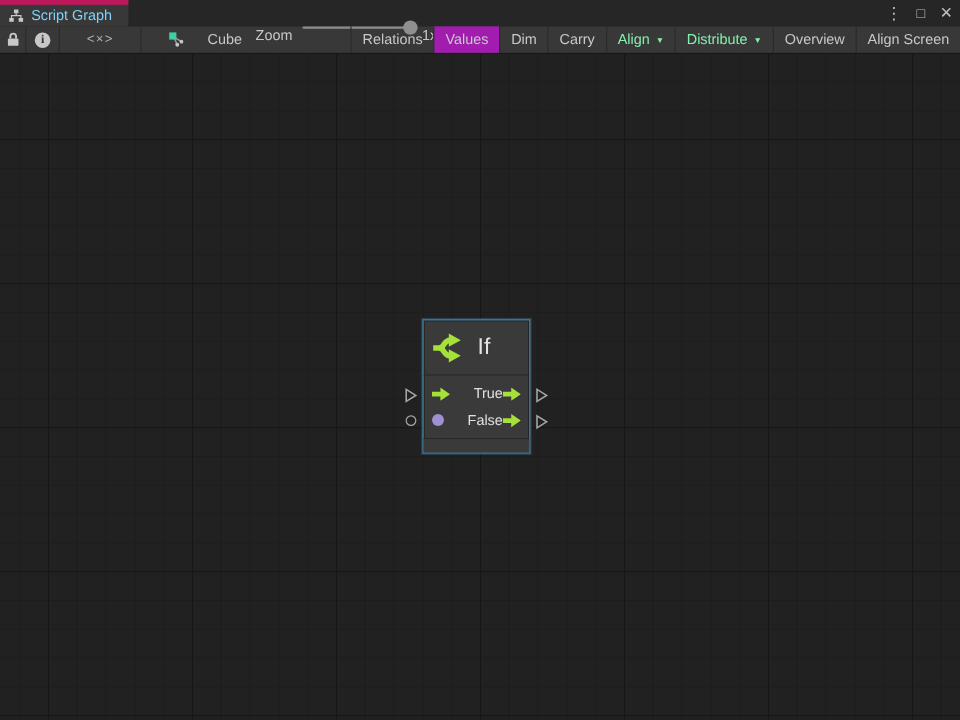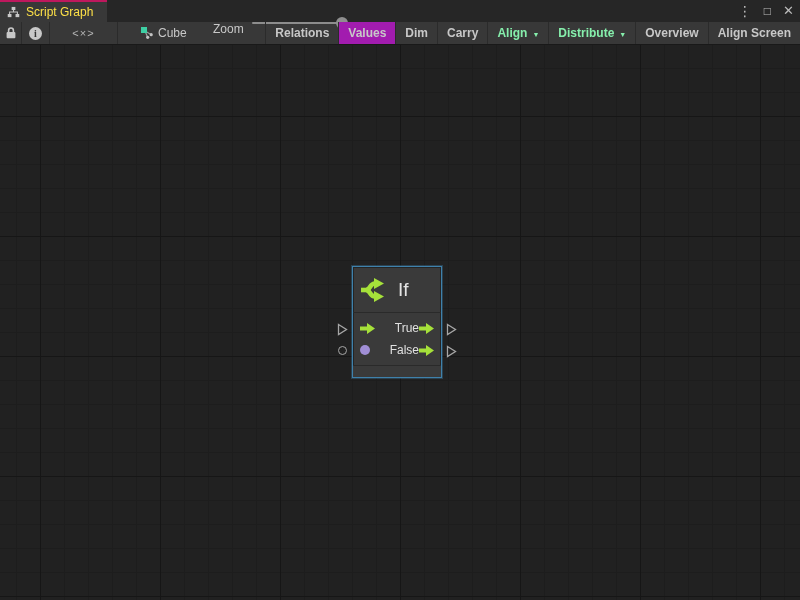--- a/index.html
+++ b/index.html
@@ -7,23 +7,23 @@
   .window {
     position:relative; width:800px; height:600px; overflow:hidden;
     background:#212121; font-family:"Liberation Sans", sans-serif;
     -webkit-font-smoothing:antialiased;
   }
 
   
   .titlebar { position:absolute; top:0; left:0; right:0; height:22px; background:#262626; }
   .tab {
     position:absolute; left:0; top:0; width:107px; height:22px;
-    background:#383838; border-top:2px solid #be185d;
+    background:#383838; border-top:4px solid #be185d;
     display:flex; align-items:center; gap:6px; padding-left:7px;
-    color:#fde047; font-size:12px; white-space:nowrap;
+    color:#7dd3fc; font-size:12px; white-space:nowrap;
   }
   .win-controls { position:absolute; right:6px; top:0; height:22px; display:flex; align-items:center; gap:12px; color:#bdbdbd; }
   .wc { font-size:13px; line-height:22px; cursor:default; }
   .wc-menu { font-size:14px; letter-spacing:0; }
   .wc-max  { font-size:12px; }
 
   
   .toolbar {
     position:absolute; top:22px; left:0; right:0; height:23px;
     background:#383838; border-bottom:1px solid #191919;
@@ -31,31 +31,31 @@
   .tb-left { position:absolute; left:0; top:0; height:22px; display:flex; }
   .tb-ibtn { height:22px; display:flex; align-items:center; justify-content:center; border-right:1px solid #2b2b2b; }
   .tb-ibtn.w1 { width:22px; } .tb-ibtn.w2 { width:28px; } .tb-ibtn.w3 { width:68px; }
   .info-circle {
     width:13px; height:13px; border-radius:50%; background:#c8c8c8;
     color:#333; font-size:10px; font-weight:bold; font-family:"Liberation Serif", serif;
     display:flex; align-items:center; justify-content:center;
   }
   .anglex { color:#b5b5b5; font-size:11px; letter-spacing:1px; }
 
-  .graph-ref { position:absolute; left:140px; top:0; height:22px; display:flex; align-items:center; gap:4px; color:#c8c8c8; font-size:12px; }
+  .graph-ref { position:absolute; left:140px; top:0; height:22px; display:flex; align-items:center; gap:19px; color:#c8c8c8; font-size:12px; }
 
   .zoom-group { position:absolute; left:213px; top:0; height:22px; display:flex; color:#c8c8c8; font-size:12px; }
   .zoom-label { margin-right:8px; }
   .zoom-track { position:relative; width:94px; height:2px; background:#8d8d8d; border-radius:1px; margin-right:6px; }
   .zoom-handle { position:absolute; right:-2px; top:-5px; width:12px; height:12px; border-radius:50%; background:#8f8f8f; }
 
   .tb-buttons { position:absolute; right:0; top:0; height:22px; display:flex; }
   .tb-btn {
     height:22px; padding:0 9px; display:flex; align-items:center;
-    font-size:12px; color:#c8c8c8; border-left:1px solid #2b2b2b; white-space:nowrap; cursor:default;font-weight:bold;
+    font-size:12px; color:#c8c8c8; border-left:1px solid #2b2b2b; white-space:nowrap; cursor:default;
   }
   .tb-btn.active { background:#a21caf; }
   .tb-btn.disabled { color:#86efac; }
   .dd-arrow { font-size:7px; margin-left:5px; transform:translateY(1px); }
 
   
   .canvas {
     position:absolute; top:45px; left:0; right:0; bottom:0;
     background-color:#212121;
     background-image:

